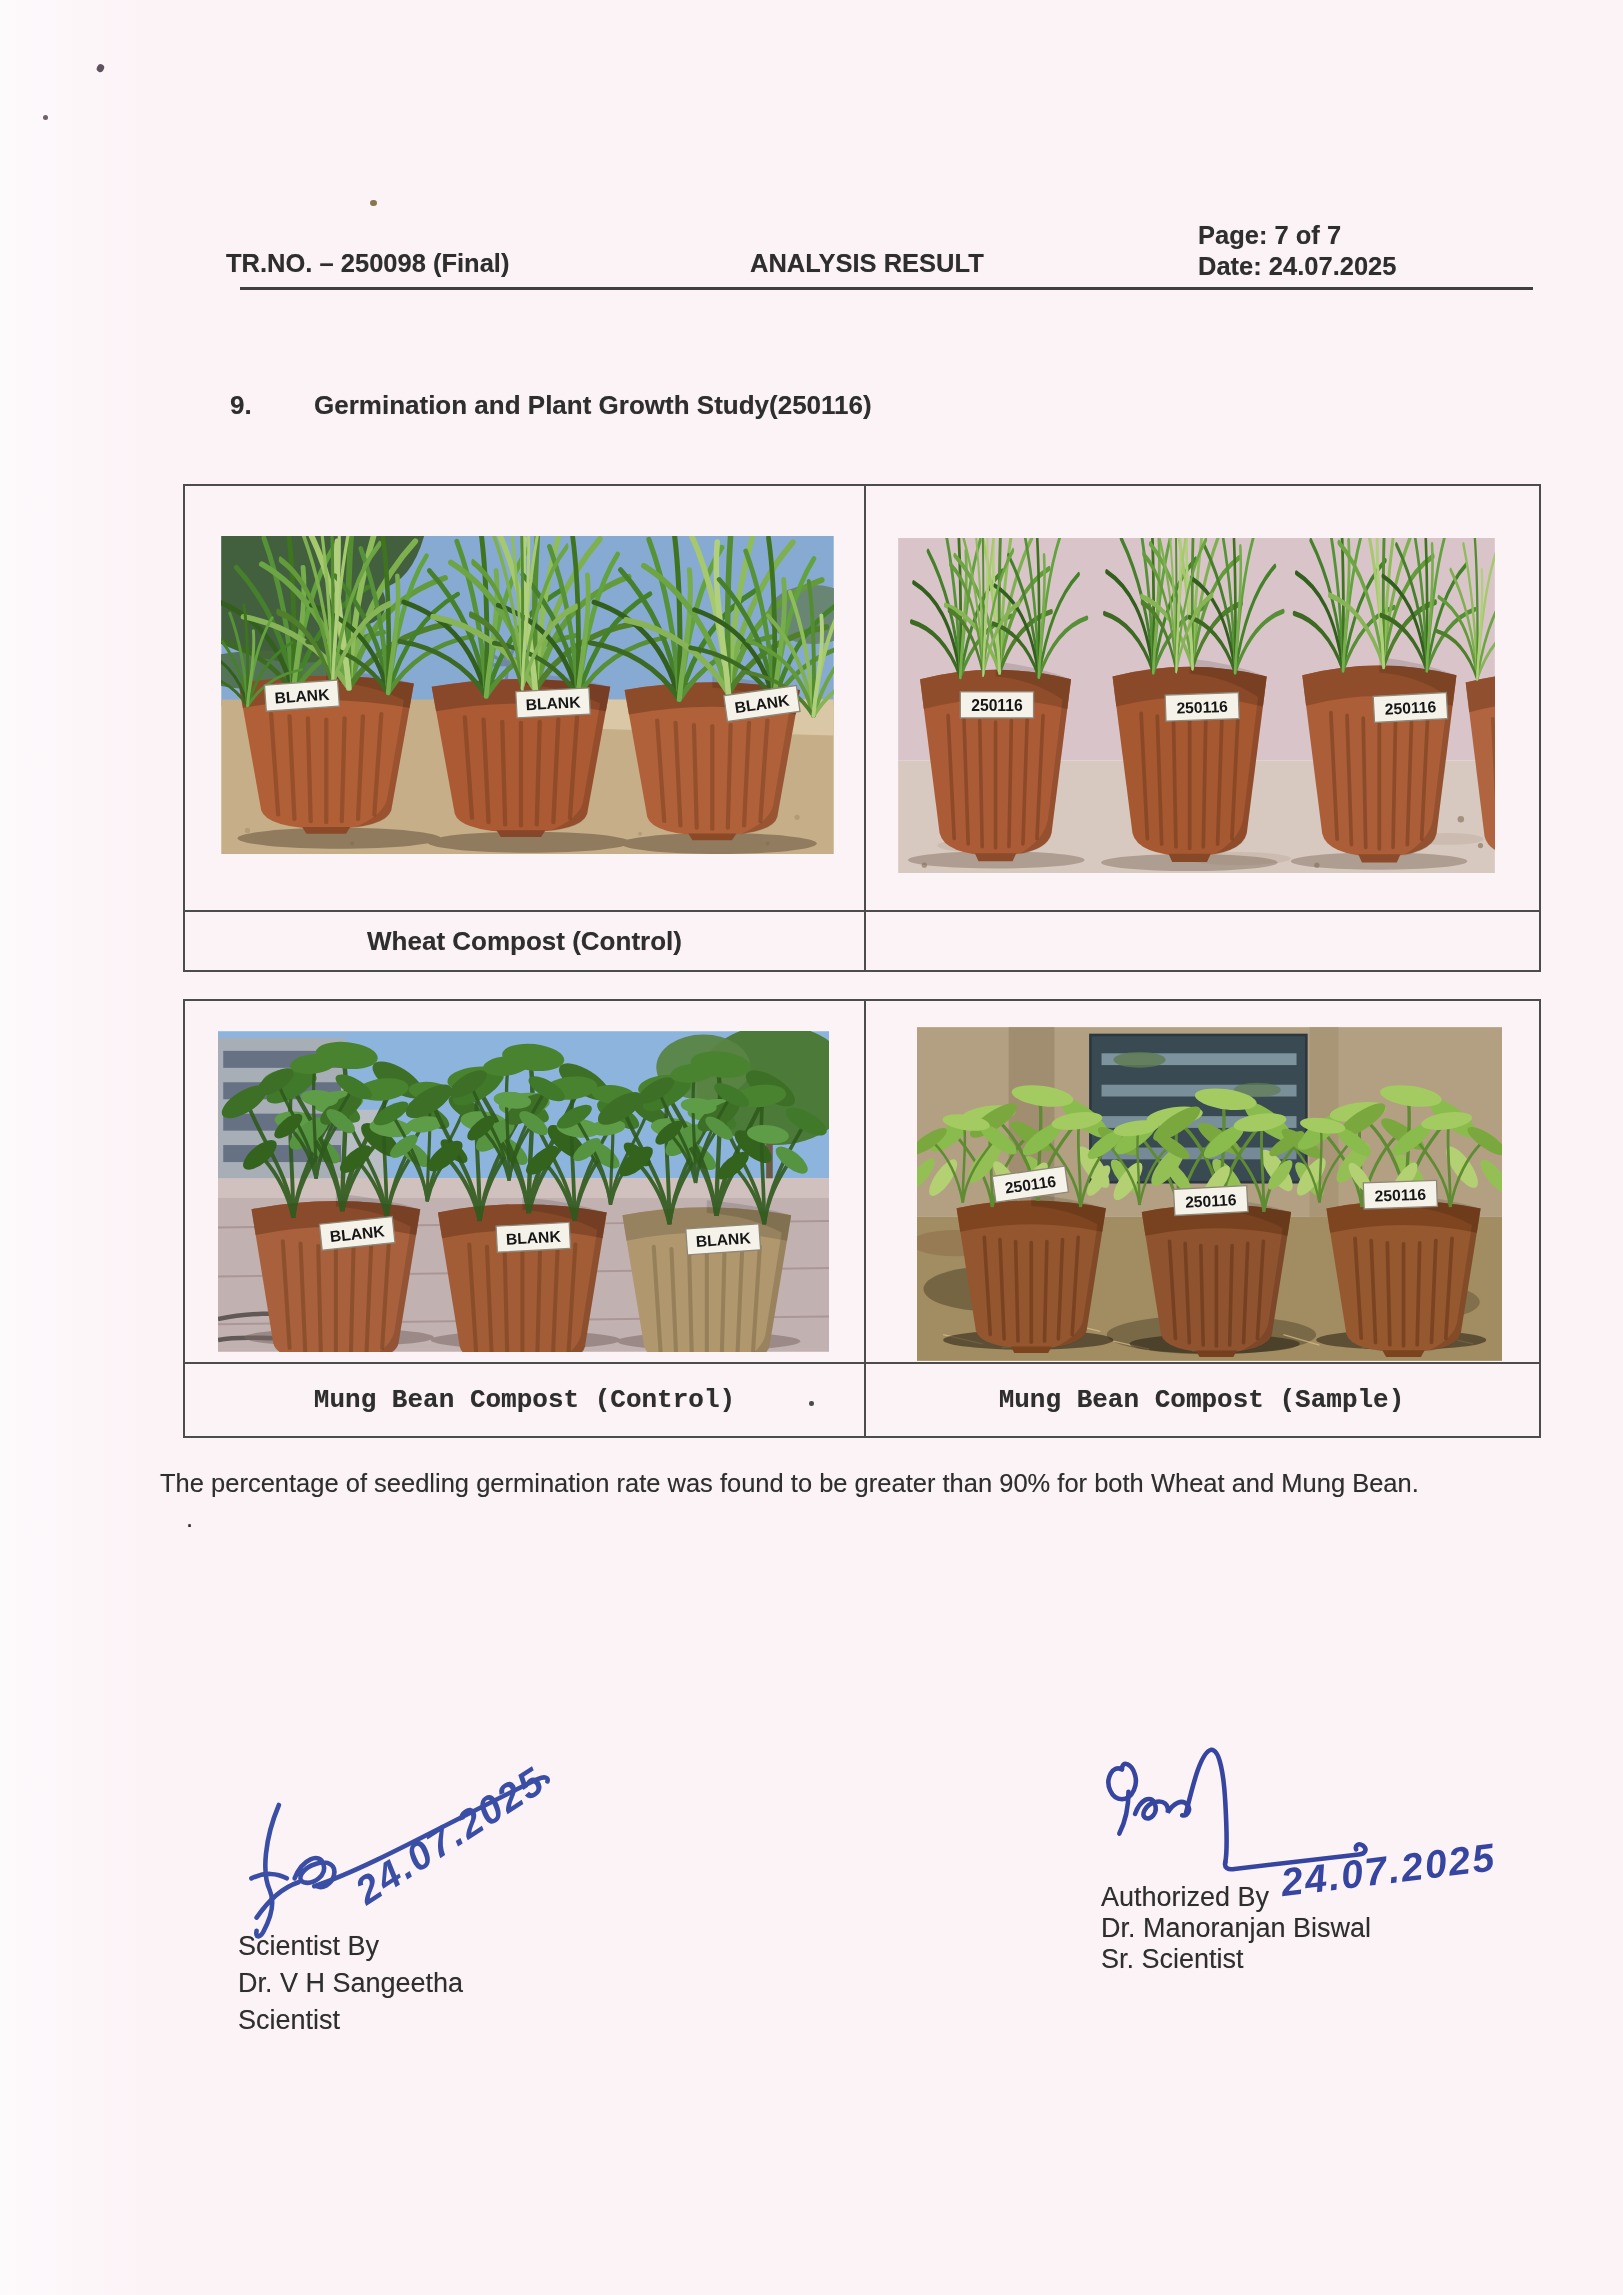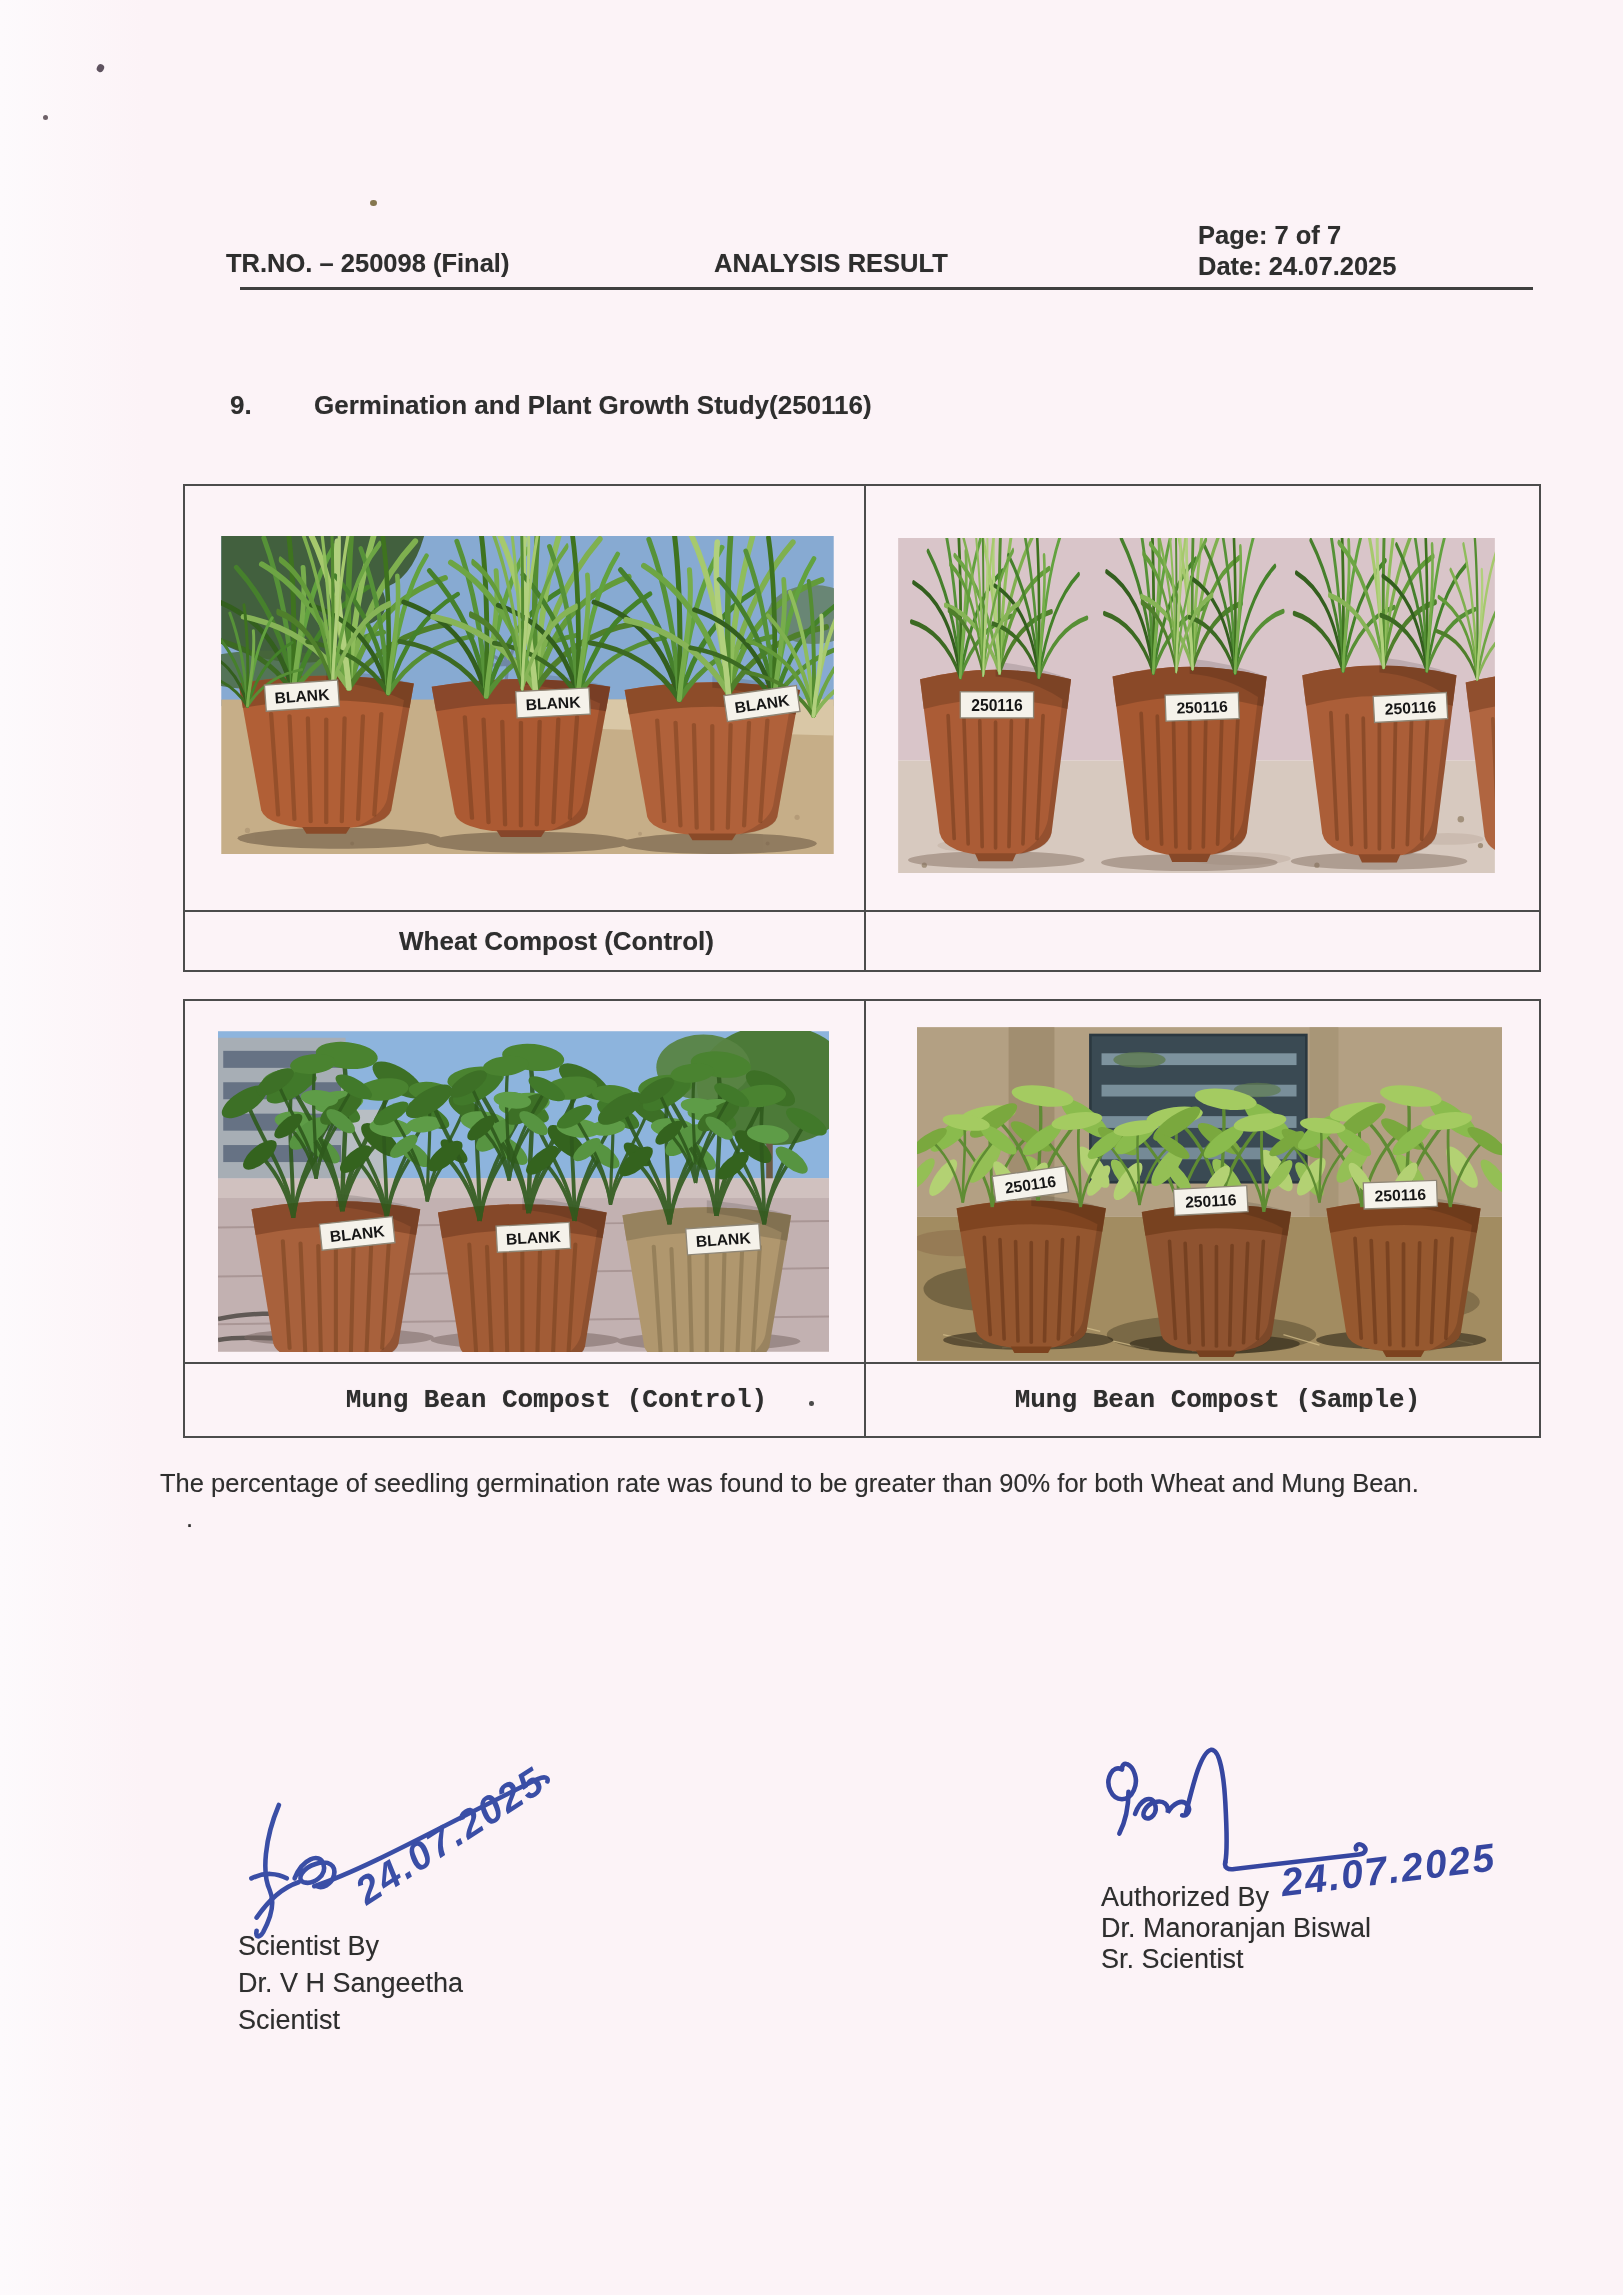--- a/index.html
+++ b/index.html
@@ -12,21 +12,21 @@
     overflow:hidden;
   }
   .abs{position:absolute;}
   .b{font-weight:bold;}
   .scan{text-shadow:0 0 0.7px rgba(70,70,70,.45);}
   .hdr{font-size:25.5px;white-space:nowrap;}
   .sec{font-size:26px;white-space:nowrap;}
   .rule{background:#3f3f3f;height:2.6px;}
   .ftable{position:absolute;border:2px solid #4c4c4c;}
   .ft-divider{position:absolute;top:0;bottom:0;width:2px;background:#4c4c4c;}
-  .ft-caprow{position:absolute;left:0;right:0;bottom:0;border-top:2.6px solid #4c4c4c;display:flex;padding-left:32px;}
+  .ft-caprow{position:absolute;left:0;right:0;bottom:0;border-top:2.6px solid #4c4c4c;display:flex;}
   .ft-cap{display:flex;align-items:center;justify-content:center;font-weight:bold;font-size:26px;}
   .photo{position:absolute;}
   .photo svg{display:block;}
   .sigtext{font-size:27px;font-weight:normal;white-space:nowrap;}
   .speck{position:absolute;border-radius:50%;}
   .bodytext{font-size:25.5px;line-height:1.25;}
 </style>
 </head>
 <body>
 
@@ -95,21 +95,21 @@
       <ellipse cx="40" cy="-72" rx="25" ry="8" fill="#7aa83e" transform="rotate(34 40 -72)"></ellipse>
       <ellipse cx="-50" cy="-30" rx="22" ry="8" fill="#b3d173" transform="rotate(-55 -50 -30)"></ellipse>
       <ellipse cx="48" cy="-34" rx="22" ry="8" fill="#94bf55" transform="rotate(52 48 -34)"></ellipse>
     </g>
   </defs>
 </svg>
 
 <main>
 
   <div class="abs hdr b scan" style="left:226px;top:249px;">TR.NO. – 250098 (Final)</div>
-  <div class="abs hdr b scan" style="left:714px;top:249px;">ANALYSIS RESULT</div>
+  <div class="abs hdr b scan" style="left:750px;top:249px;">ANALYSIS RESULT</div>
   <div class="abs hdr b scan" style="left:1198px;top:221px;">Page: 7 of 7</div>
   <div class="abs hdr b scan" style="left:1198px;top:252px;">Date: 24.07.2025</div>
   <div class="abs rule" style="left:240px;top:287px;width:1293px;"></div>
 
   <div class="abs sec b scan" style="left:230px;top:390px;">9.</div>
   <div class="abs sec b scan" style="left:314px;top:390px;">Germination and Plant Growth Study(250116)</div>
 
   <div class="ftable" style="left:183px;top:484px;width:1354px;height:484px;">
     <div class="ft-divider" style="left:679px;"></div>
 

